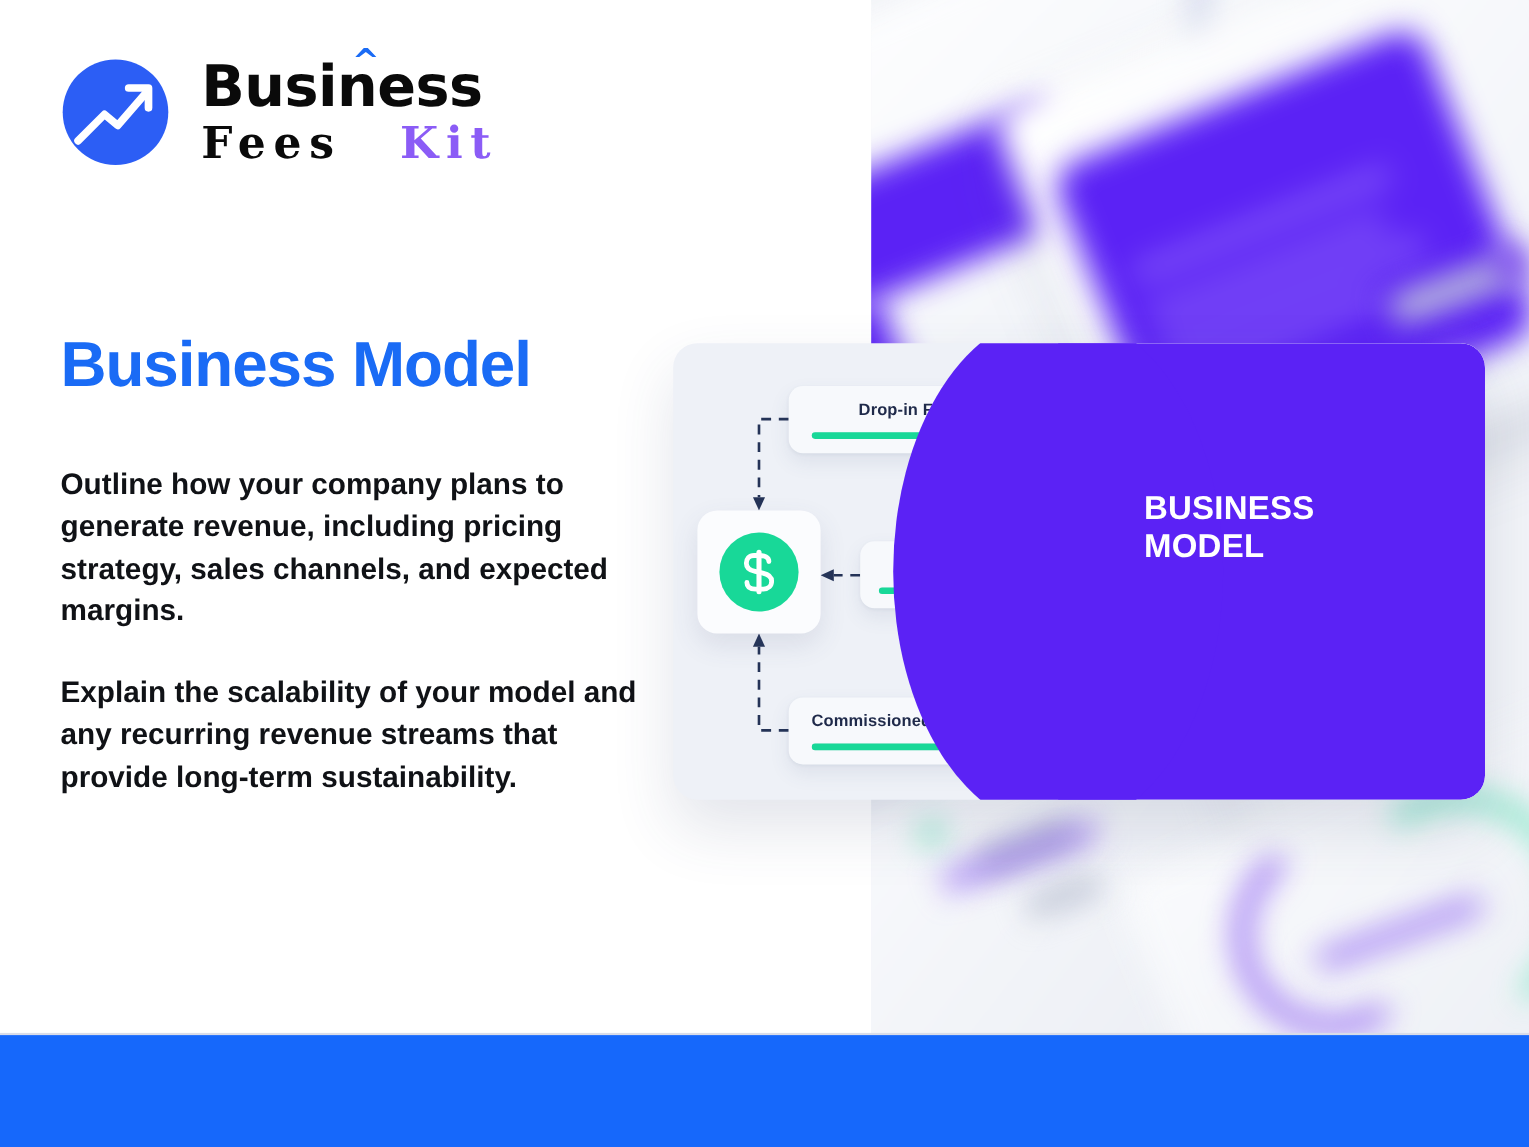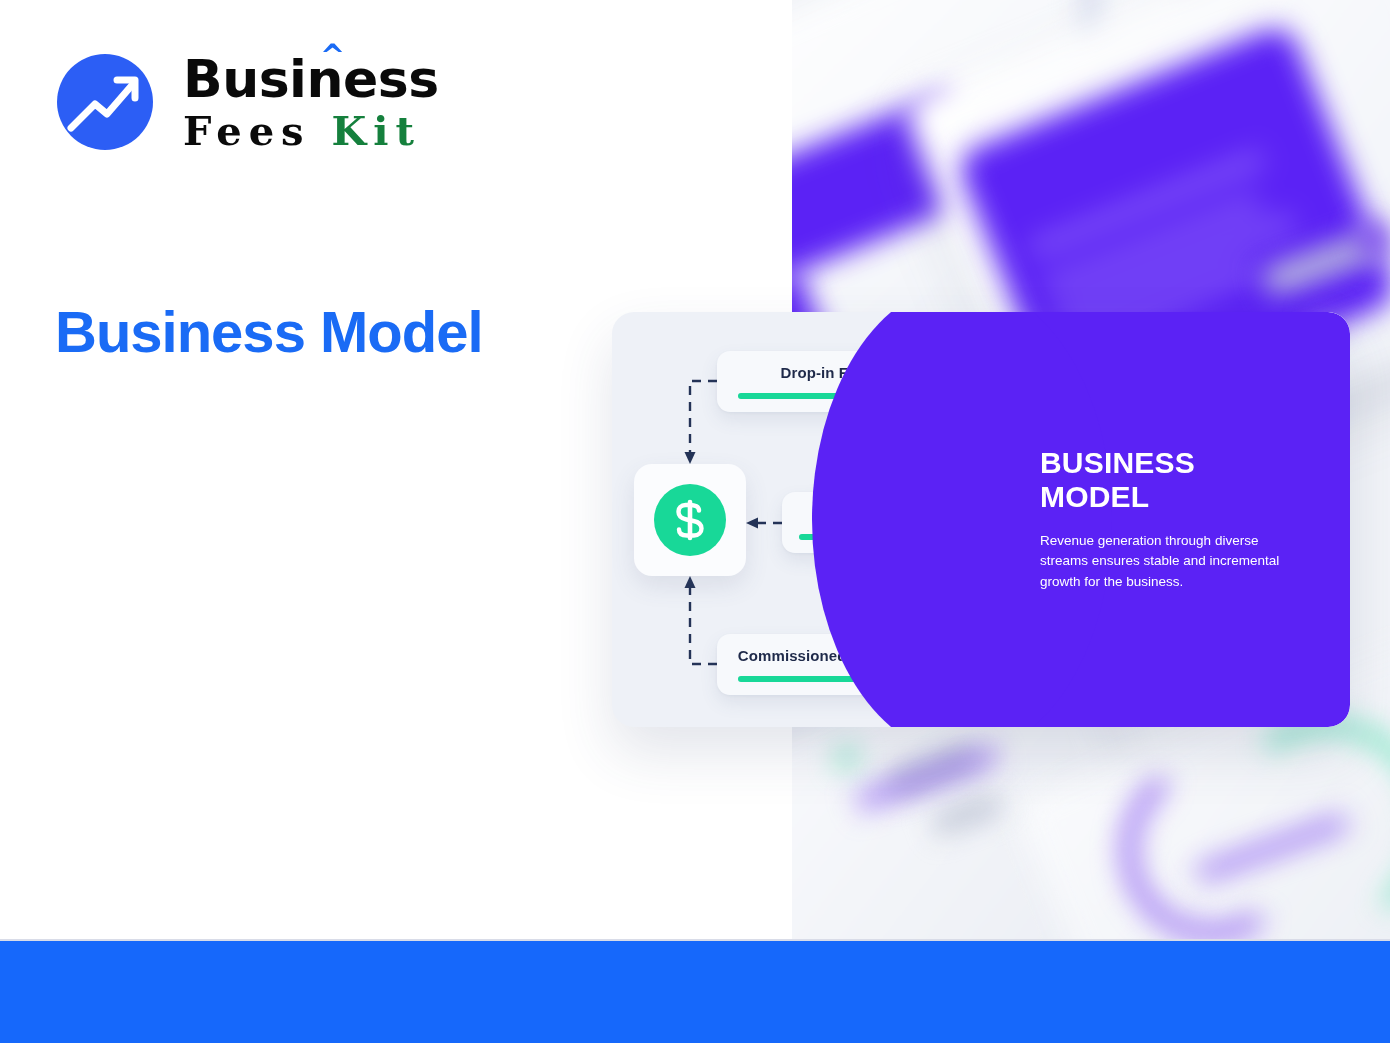--- a/index.html
+++ b/index.html
@@ -89,21 +89,21 @@
   .logo-text { margin-left:28px; line-height:1; }
   .logo-line1 {
     font-size:52px; font-weight:bold; color:#0a0a0a; letter-spacing:-0.5px;
     font-family:"DejaVu Sans", sans-serif; position:relative;
   }
   .logo-hat { position:absolute; left:137px; top:-12px; font-size:30px; color:#1a6bf5; font-weight:bold; }
   .logo-line2 {
     margin-top:6px; font-size:40px; font-weight:bold; letter-spacing:7px;
     color:#0a0a0a; font-family:"DejaVu Serif", serif;
   }
-  .logo-kit { color:#15803d; }
+  .logo-kit { color:#8b5cf6;margin-left:32px; }
 
   .page-title {
     position:absolute; left:55px; top:298px;
     font-size:58px; font-weight:bold; color:#1a6bf5; letter-spacing:-1px;
   }
   .body-copy {
     position:absolute; left:55px; width:540px;
     font-size:27px; font-weight:bold; color:#101216; line-height:1.42;
   }
   .para-1 { top:421px; }
@@ -213,20 +213,22 @@
         <span class="logo-hat">^</span>
       </div>
       <div class="logo-line2">
         <span>Fees</span>
         <span class="logo-kit">Kit</span>
       </div>
     </div>
   </div>
 
   <h1 class="page-title">Business Model</h1>
+  <p class="body-copy para-1">Outline how your company plans to generate revenue, including pricing strategy, sales channels, and expected margins.</p>
+  <p class="body-copy para-2">Explain the scalability of your model and any recurring revenue streams that provide long-term sustainability.</p>
 
   <div class="model-card">
 
     <div class="diagram">
 
       <svg class="connectors" viewBox="0 0 460 415" width="460" height="415">
 
         <path d="M105 69 L78 69 L78 140" stroke="#243357" stroke-width="2.4" fill="none" stroke-dasharray="9 7"></path>
         <path d="M78 152 L72.5 140 L83.5 140 Z" fill="#243357"></path>
 
@@ -268,21 +270,20 @@
           </svg>
         </div>
       </div>
     </div>
 
     <div class="purple-panel">
       <div class="purple-bulge"></div>
       <div class="purple-inner">
         <div class="purple-title">BUSINESS
 MODEL</div>
-        <div class="purple-sub">Revenue generation through diverse streams ensures stable and incremental growth for the business.</div>
       </div>
     </div>
   </div>
 
   <div class="bar-sep"></div>
   <div class="bottom-bar"></div>
 
 </div>
 
 </body></html>

